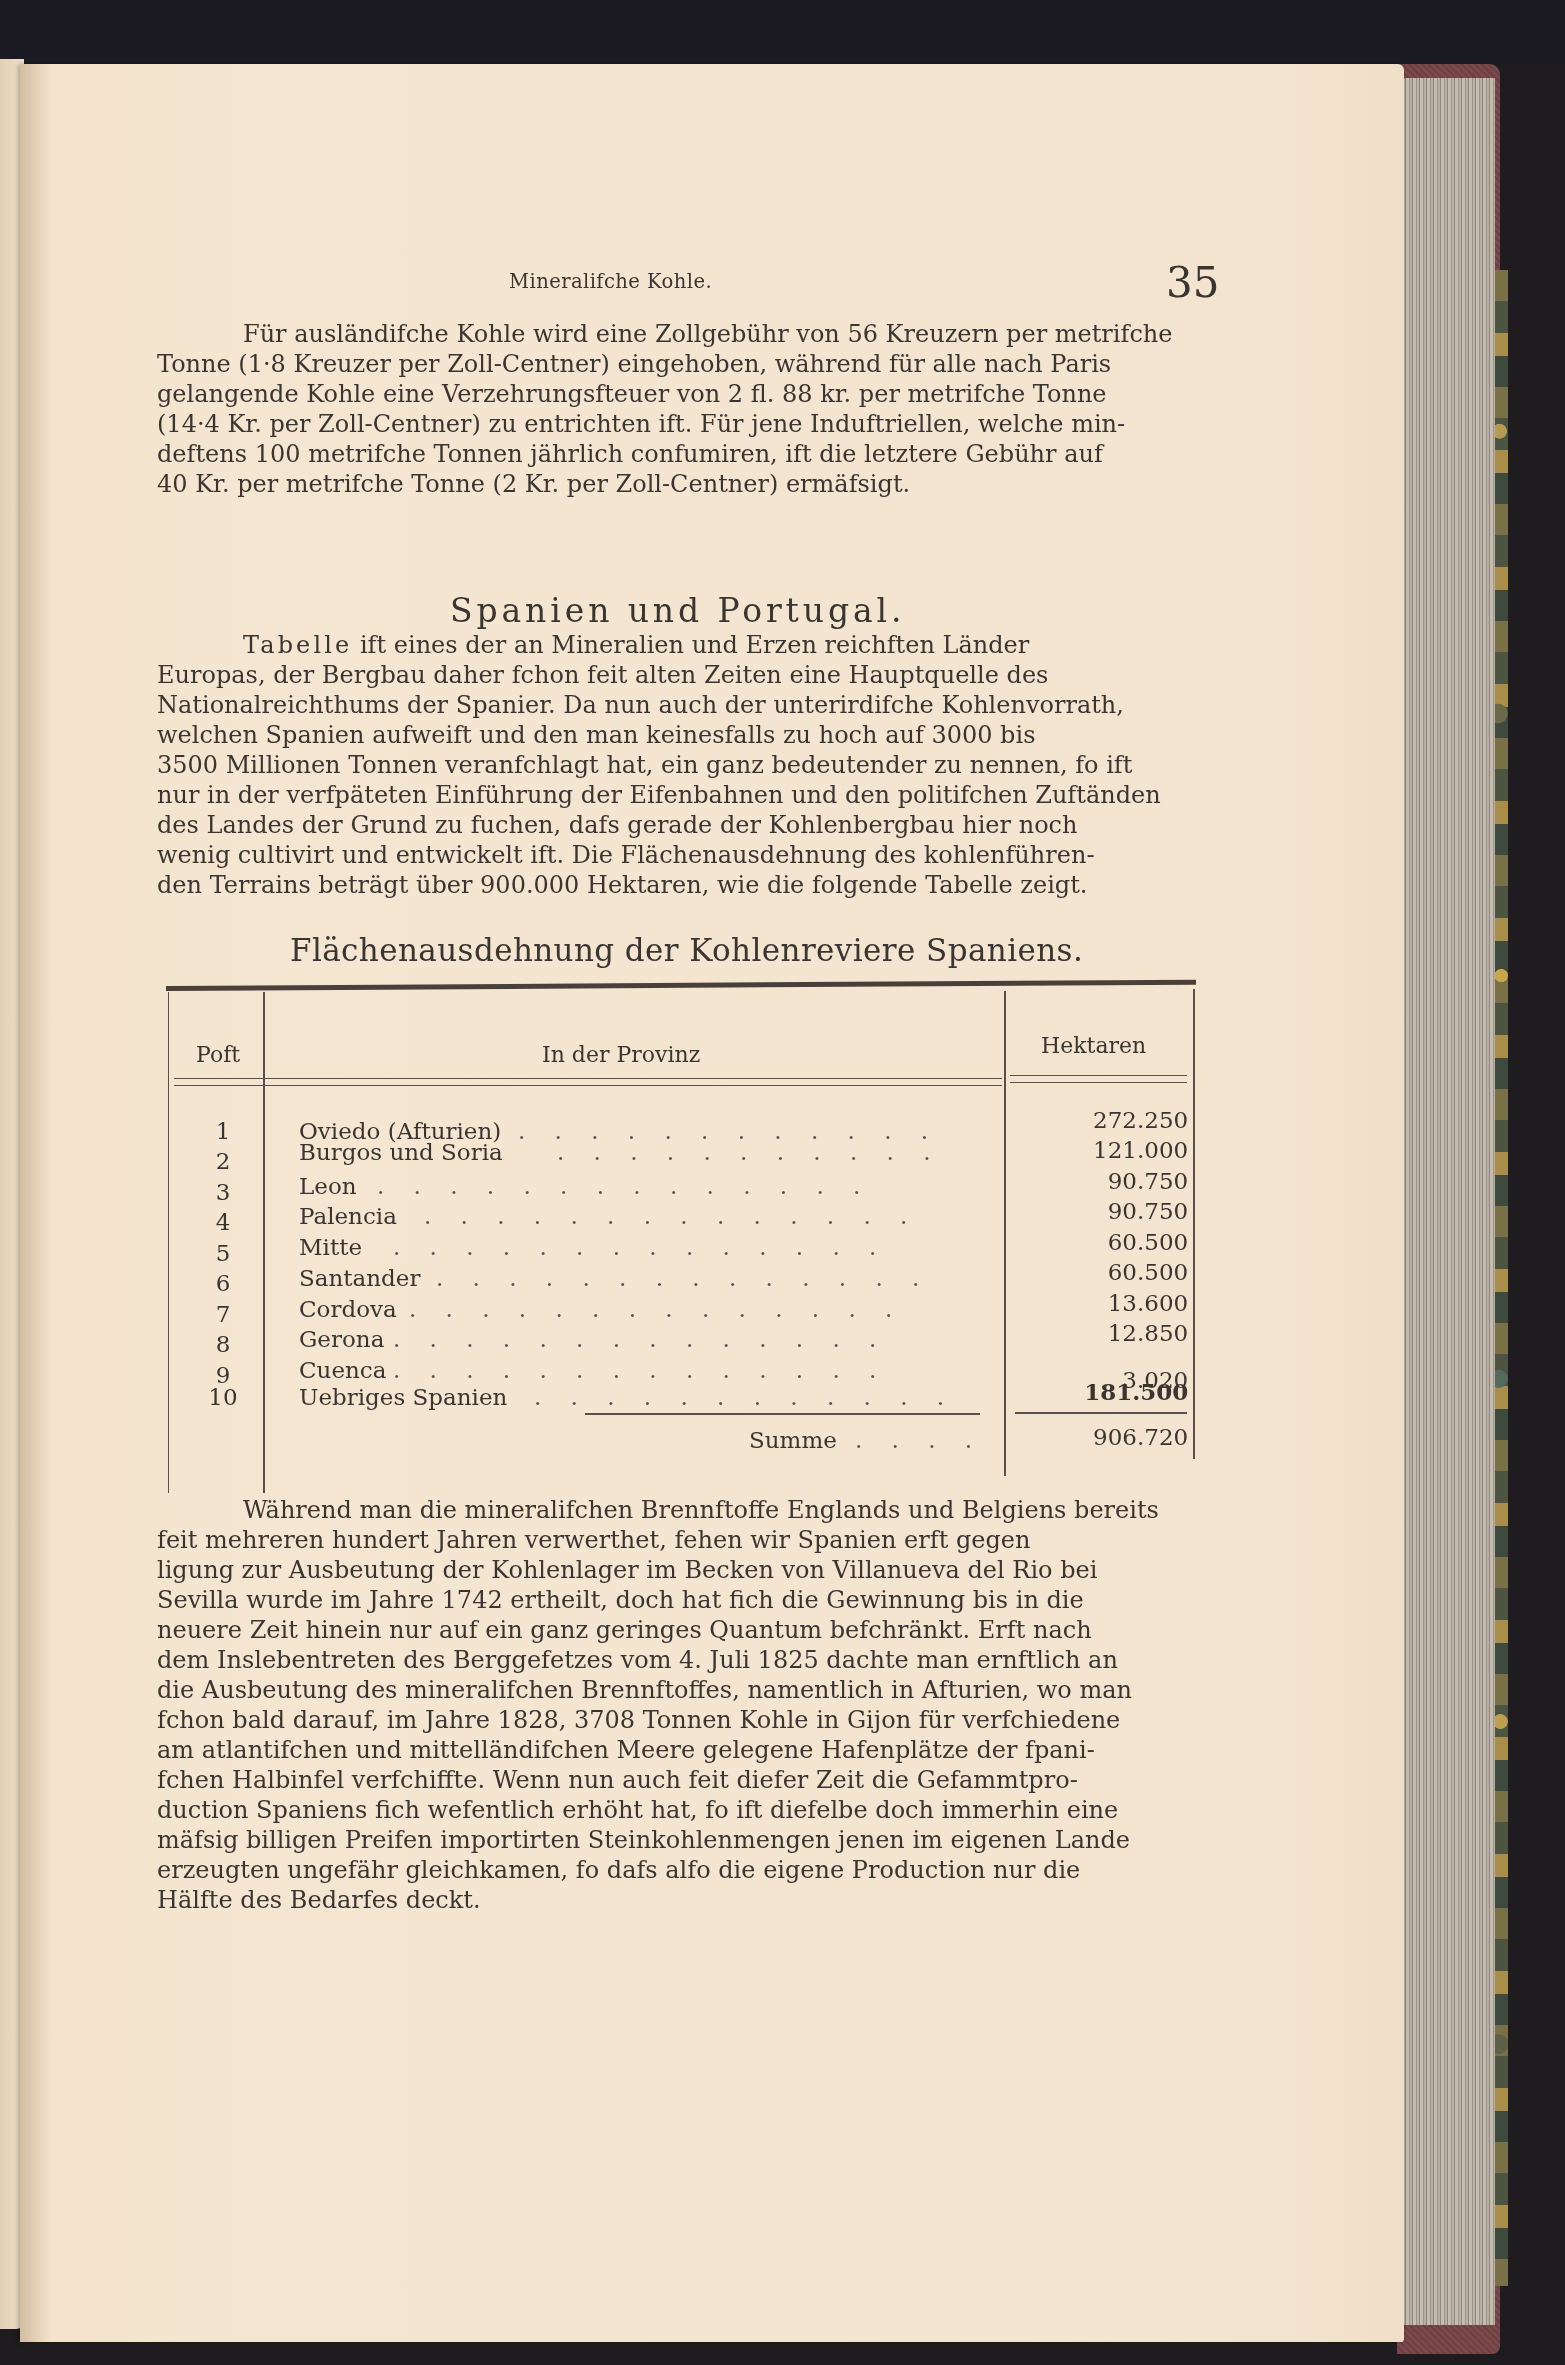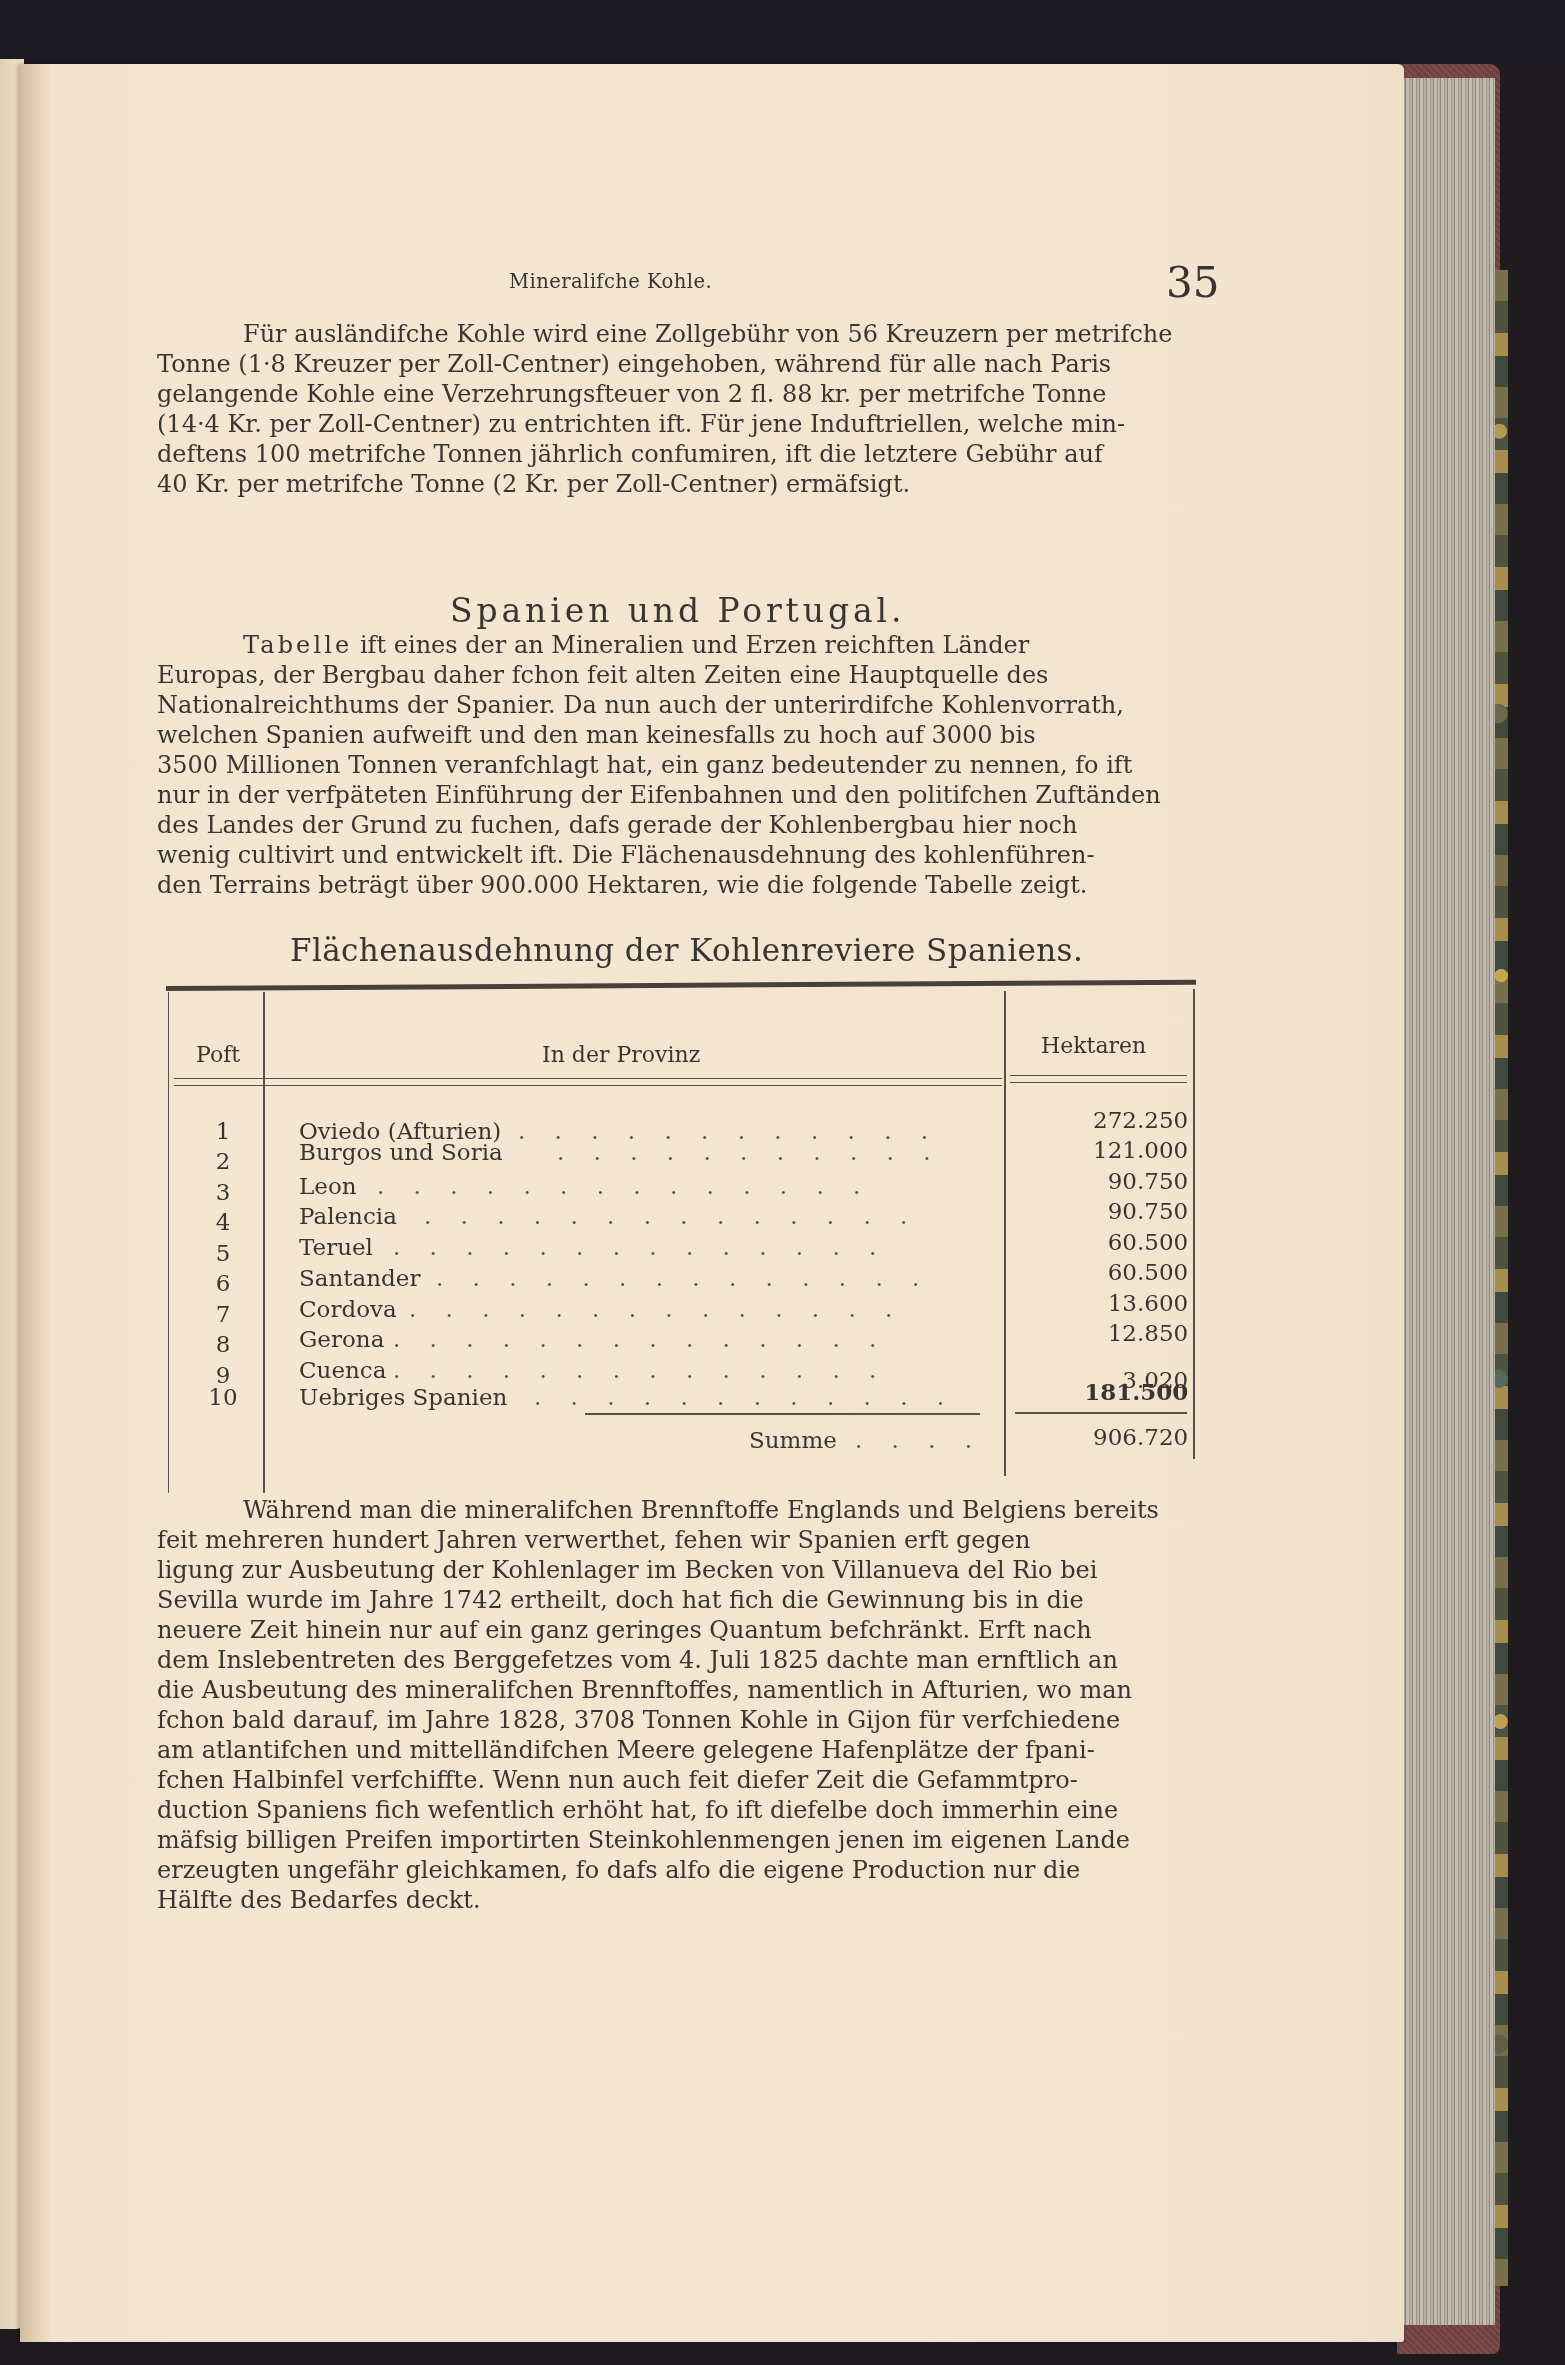--- a/index.html
+++ b/index.html
@@ -158,21 +158,21 @@
     <span class="val" style="top:-11px;">90.750</span>
   </div>
   <div class="row" style="top:223px;">
     <span class="num">4</span>
     <span class="prov" style="top:-6.3px;">Palencia</span>
     <span class="dots" style="left:258px; width:532px; top:-6.3px;">. . . . . . . . . . . . . .</span>
     <span class="val" style="top:-11px;">90.750</span>
   </div>
   <div class="row" style="top:254px;">
     <span class="num">5</span>
-    <span class="prov" style="top:-6.3px;">Teruel</span>
+    <span class="prov" style="top:-6.3px;">Mitte</span>
     <span class="dots" style="left:227px; width:564px; top:-6.3px;">. . . . . . . . . . . . . .</span>
     <span class="val" style="top:-11px;">60.500</span>
   </div>
   <div class="row" style="top:284px;">
     <span class="num">6</span>
     <span class="prov" style="top:-4.7px;">Santander</span>
     <span class="dots" style="left:270px; width:521px; top:-4.7px;">. . . . . . . . . . . . . .</span>
     <span class="val" style="top:-11px;">60.500</span>
   </div>
   <div class="row" style="top:315px;">

